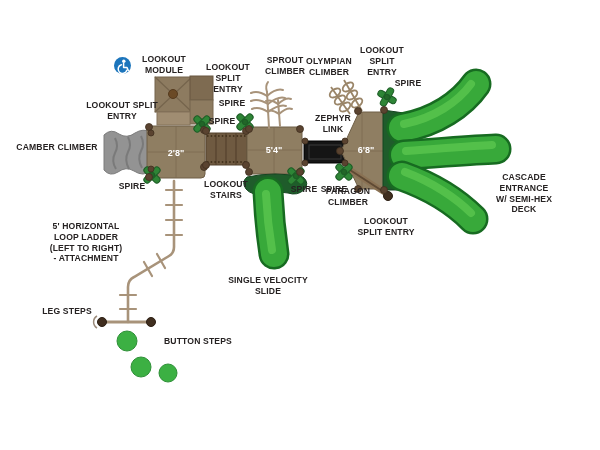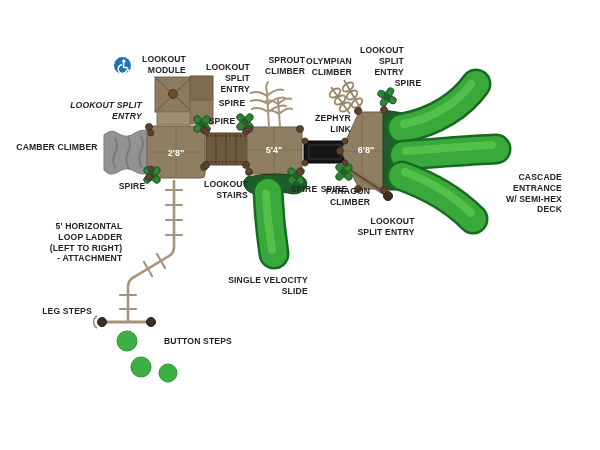--- a/index.html
+++ b/index.html
@@ -4,21 +4,21 @@
 <style>
   html,body{margin:0;padding:0;background:#fff;}
   .stage{
     position:relative;width:600px;height:450px;background:#ffffff;
     font-family:"Liberation Sans",sans-serif;overflow:hidden;
   }
   svg{position:absolute;left:0;top:0;}
   .lbl{
     position:absolute;transform:translateX(-50%);
     font-size:8.6px;font-weight:bold;letter-spacing:.15px;
-    color:#262222;text-align:right;line-height:10.8px;
+    color:#262222;text-align:center;line-height:10.8px;
     white-space:pre-line;pointer-events:none;
   }
   .deck-text{font-weight:bold;font-size:9px;fill:#ffffff;font-family:"Liberation Sans",sans-serif;}
 </style>
 </head>
 <body>
 
 <div class="stage">
 
   <svg width="600" height="450" viewBox="0 0 600 450">
@@ -215,21 +215,21 @@
 SPLIT
 ENTRY</div>
   <div class="lbl" style="left:274px;top:55px;margin-left:11px;">SPROUT
 CLIMBER</div>
   <div class="lbl" style="left:329px;top:56px;">OLYMPIAN
 CLIMBER</div>
   <div class="lbl" style="left:382px;top:45px;">LOOKOUT
 SPLIT
 ENTRY</div>
   <div class="lbl" style="left:408px;top:78px;">SPIRE</div>
-  <div class="lbl" style="left:106px;top:100px;font-style:italic;">LOOKOUT SPLIT
+  <div class="lbl" style="left:122px;top:100px;">LOOKOUT SPLIT
 ENTRY</div>
   <div class="lbl" style="left:232px;top:98px;">SPIRE</div>
   <div class="lbl" style="left:222px;top:116px;">SPIRE</div>
   <div class="lbl" style="left:57px;top:142px;">CAMBER CLIMBER</div>
   <div class="lbl" style="left:321px;top:113px;margin-left:12px;">ZEPHYR
 LINK</div>
   <div class="lbl" style="left:132px;top:181px;">SPIRE</div>
   <div class="lbl" style="left:226px;top:179px;">LOOKOUT
 STAIRS</div>
   <div class="lbl" style="left:304px;top:184px;">SPIRE</div>

